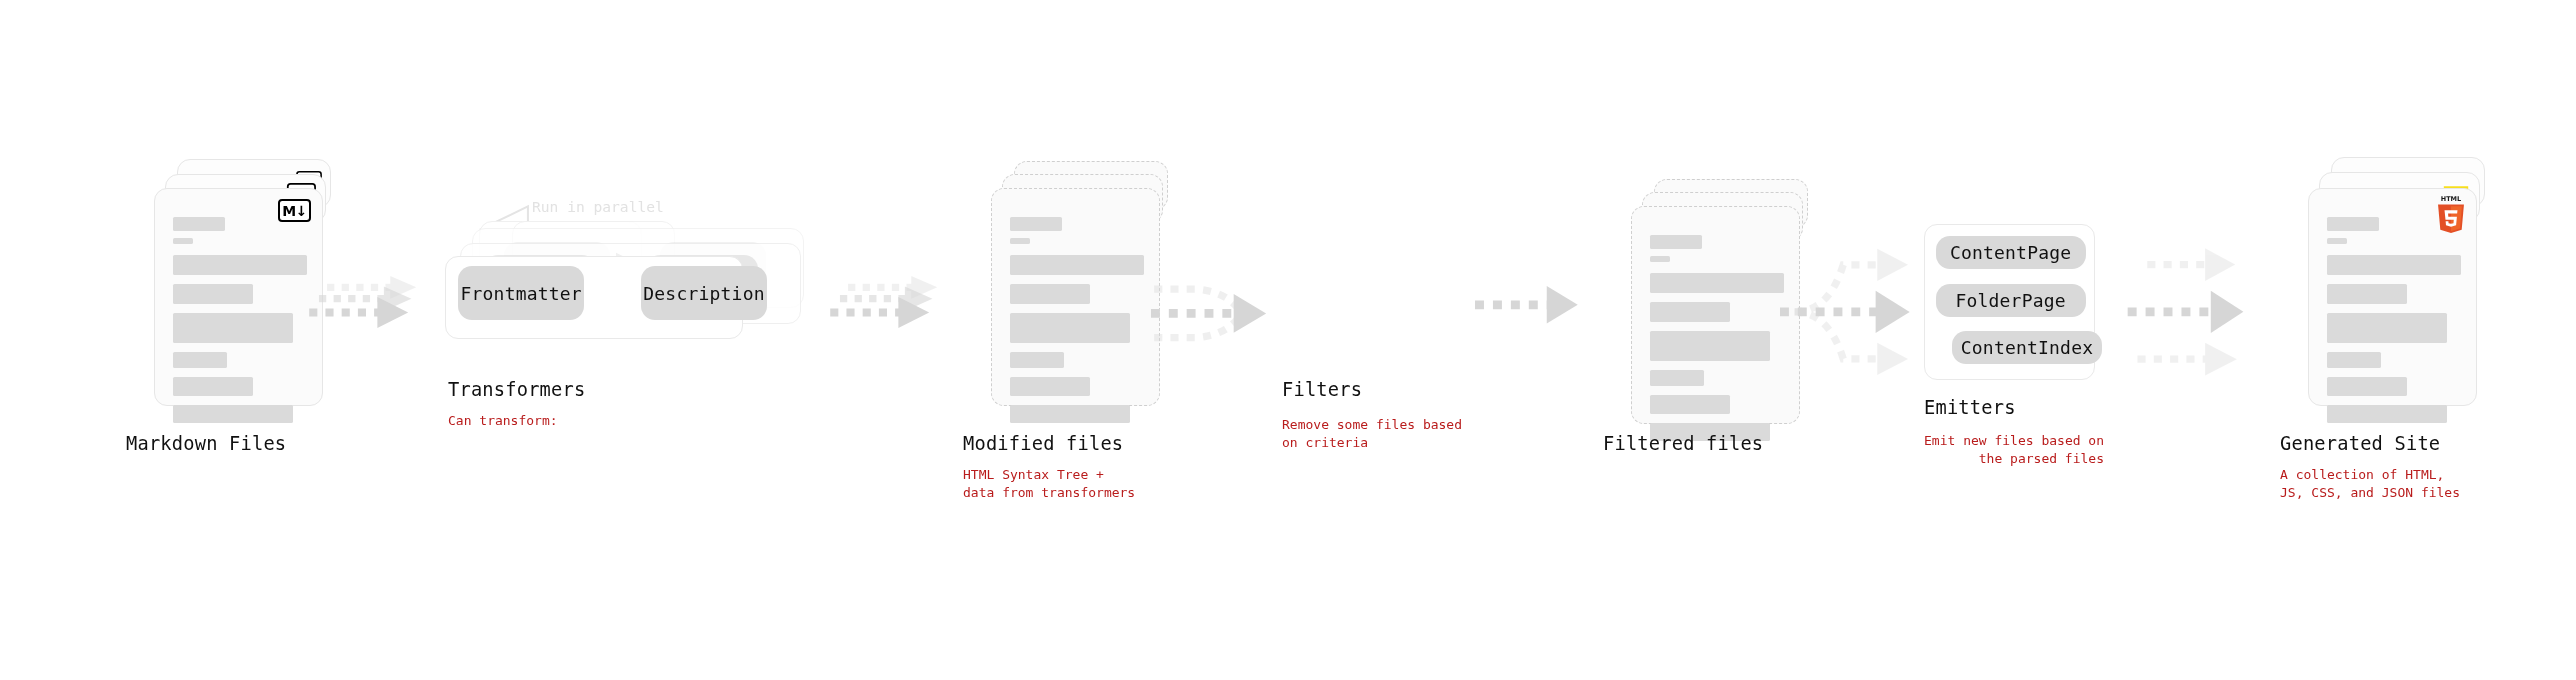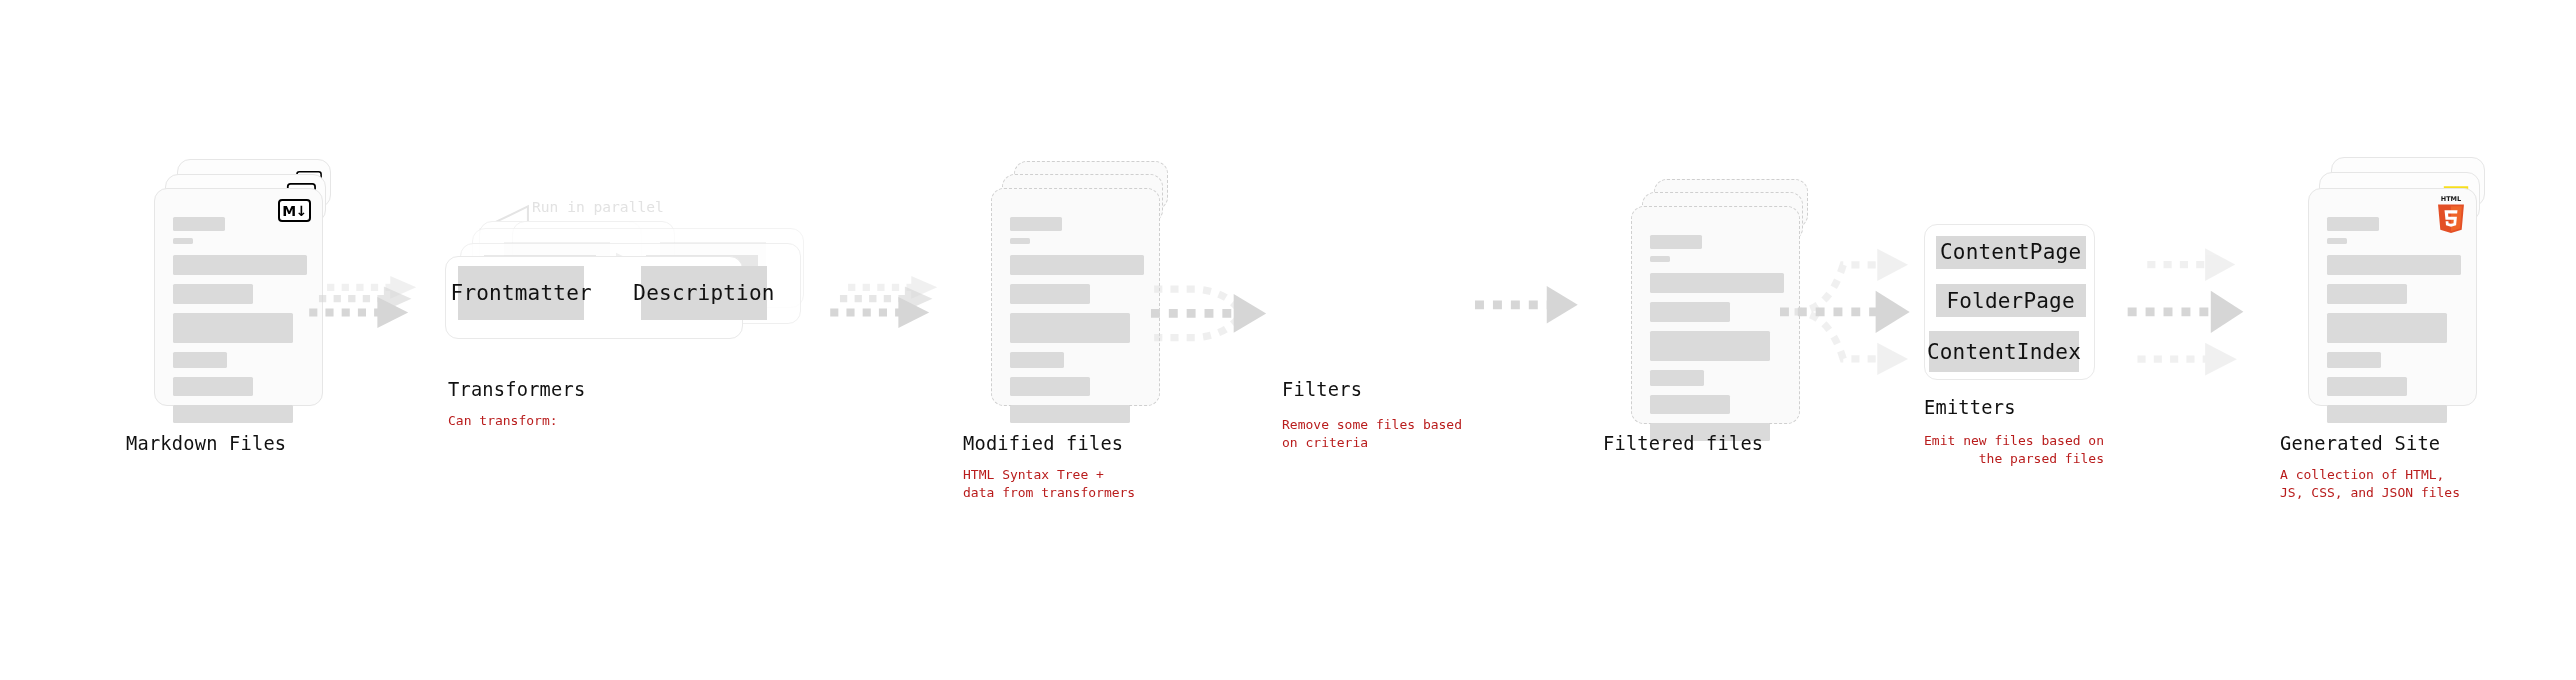--- a/index.html
+++ b/index.html
@@ -48,24 +48,24 @@
   .groupbox{
     position:absolute;
     border:1.6px solid #e9e9e9;
     border-radius:13px;
     background:#ffffff;
     box-sizing:border-box;
   }
   .pill{
     position:absolute;
     background:#d9d9d9;
-    border-radius:0;
+    border-radius:14px;
     display:flex;align-items:center;justify-content:center;
     color:#111;
-    font-size:21px;
+    font-size:18px;
     letter-spacing:0.2px;
     white-space:nowrap;
     box-sizing:border-box;
   }
 
   
   .title{
     position:absolute;
     font-size:18.7px;
     color:#111;
@@ -268,21 +268,21 @@
     </g>
     <g opacity="1">
       <line x1="0" y1="98" x2="128" y2="98" stroke="#d6d6d6" stroke-width="11" stroke-dasharray="11 11"></line>
       <polygon points="118,72 160,98 118,124" fill="#d6d6d6"></polygon>
     </g>
   </svg>
 
   <div class="groupbox" style="left:1924px;top:224px;width:171px;height:156px;">
     <div class="pill" style="left:10.6px;top:10.6px;width:150px;height:33px;">ContentPage</div>
     <div class="pill" style="left:10.6px;top:59px;width:150px;height:33px;">FolderPage</div>
-    <div class="pill" style="left:4px;top:106px;width:150px;height:41px;">ContentIndex</div>
+    <div class="pill" style="left:27px;top:106px;width:150px;height:33px;">ContentIndex</div>
   </div>
   <div class="title" style="left:1924px;top:397px;">Emitters</div>
   <div class="desc" style="left:1924px;top:432px;text-align:right;">Emit new files based on
 the parsed files</div>
 
   <svg class="abs" width="163" height="163" style="left:2113px;top:232px;" viewBox="0 0 200 200">
     <g opacity="0.35">
       <line x1="42" y1="40" x2="120" y2="40" stroke="#d6d6d6" stroke-width="9" stroke-dasharray="10 10"></line>
       <polygon points="113,20 150,40 113,60" fill="#d6d6d6"></polygon>
     </g>

